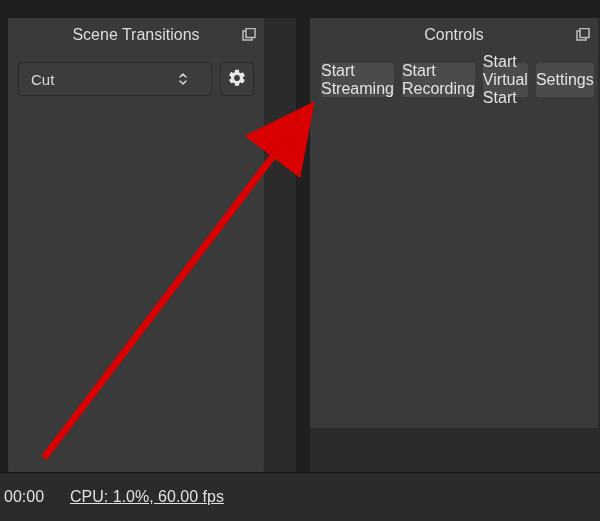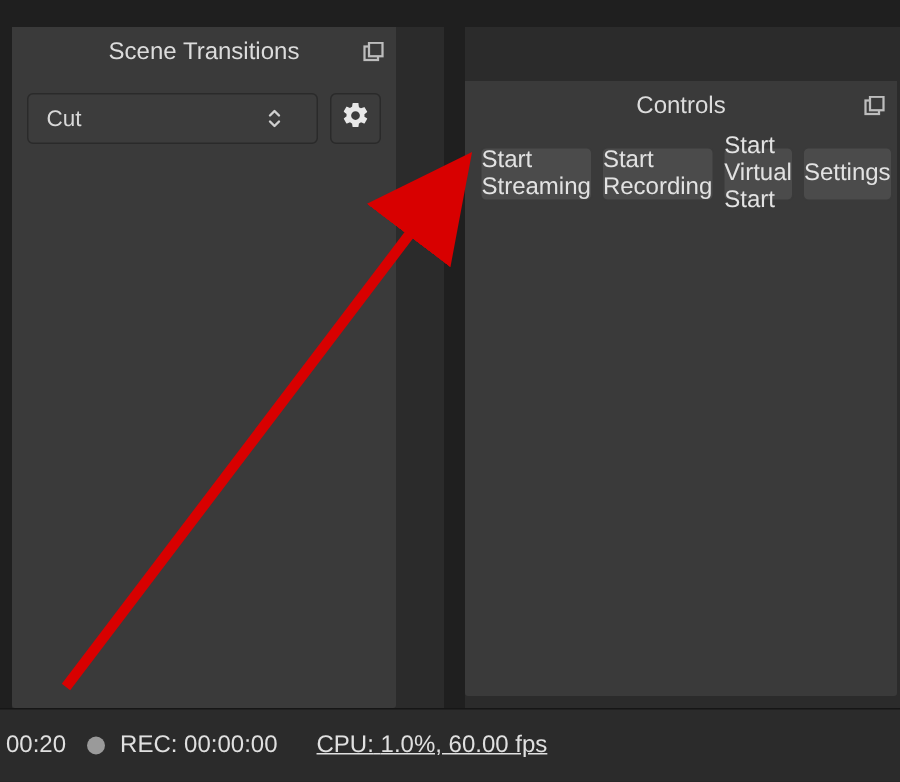--- a/index.html
+++ b/index.html
@@ -46,21 +46,20 @@
   }
   .panel.transitions {
     left: 8px; top: 18px;
     width: 256px;
     height: 454px;
   }
   .panel.controls {
     left: 310px; top: 18px;
     width: 288px;
     height: 410px;
-    margin-top: 36px;
   }
   .panel-header {
     height: 34px;
     line-height: 34px;
     text-align: center;
     font-size: 16px;
     color: #dcdcdc;
     position: relative;
     background: #3a3a3a;
   }
@@ -248,28 +247,21 @@
         </div>
         <div class="ctrl-btn">
           <span>Exit</span>
         </div>
       </div>
     </div>
   </div>
 
   <div class="statusbar">
     <span class="item status-left-partial">
-      <span>00:20</span>
-    </span>
-    <span class="item">
-      <span class="rec-dot"></span>
-      <span>
-        <span>REC:</span>
-        <span>00:00:00</span>
-      </span>
+      <span>00:00</span>
     </span>
     <span class="item status-cpu">
       <span>
         <span>CPU:</span>
         <span>1.0%, 60.00 fps</span>
       </span>
     </span>
   </div>
 
   <svg class="arrow-overlay" width="600" height="521">

